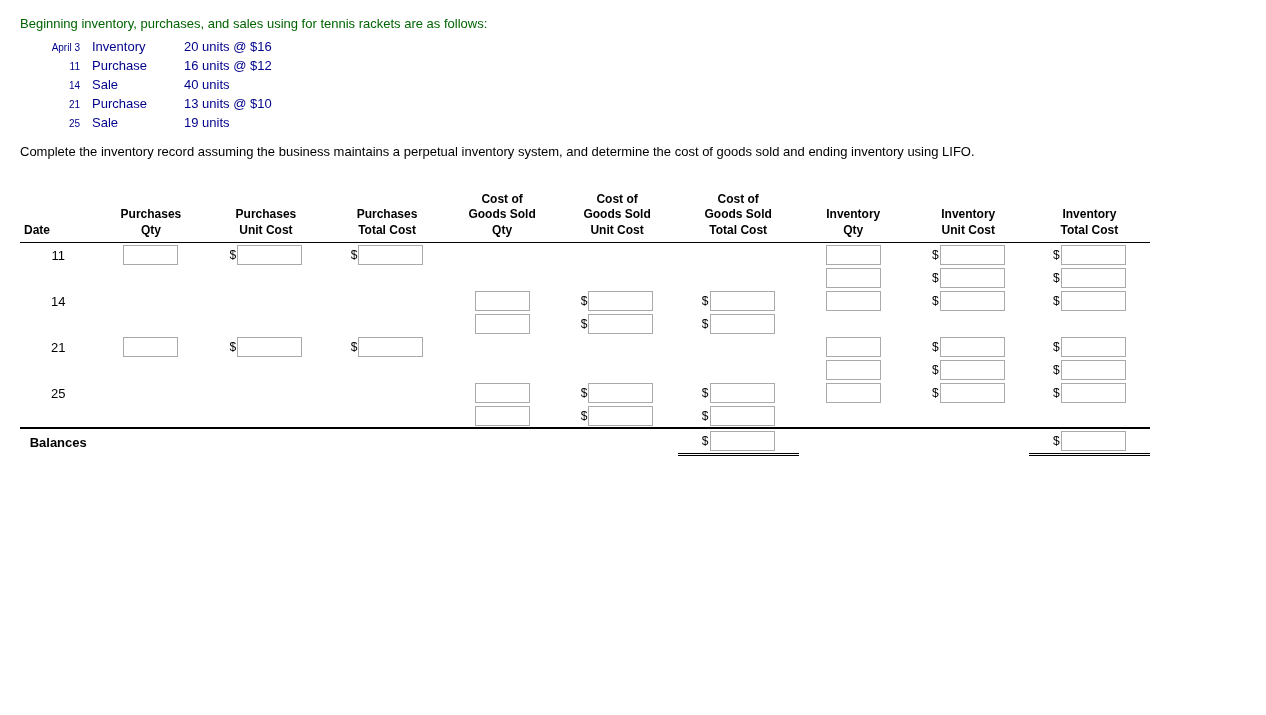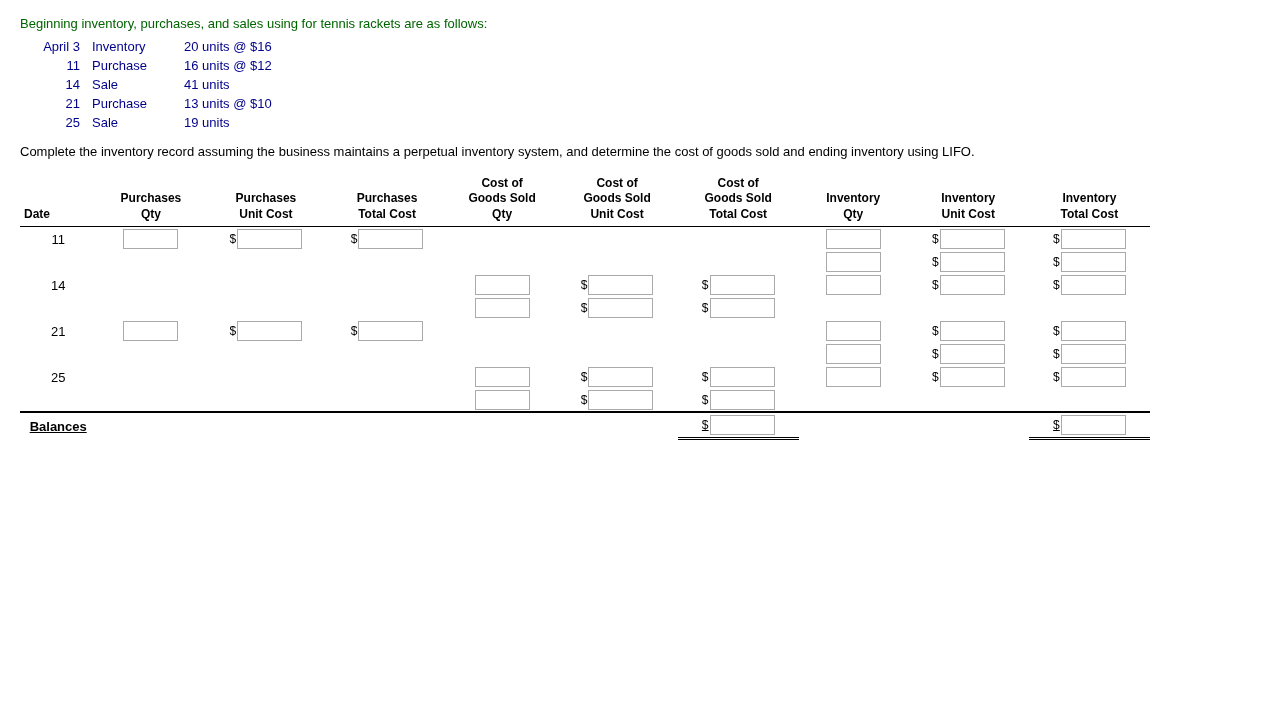--- a/index.html
+++ b/index.html
@@ -18,27 +18,27 @@
     .data-list {
       margin-left: 20px;
       margin-bottom: 12px;
     }
     .data-row {
       display: flex;
       align-items: baseline;
       margin-bottom: 4px;
       gap: 12px;
     }
-    .data-row .date-col { width: 40px; text-align: right; color: #00008b; font-size: 13px; }
+    .data-row .date-col { width: 40px; text-align: right; color: #00008b; font-size: 10px; }
     .data-row .type-col { width: 80px; color: #00008b; font-size: 13px; }
     .data-row .detail-col { color: #00008b; font-size: 13px; }
     .instruction {
       font-size: 13px;
       color: #000;
-      margin-bottom: 12px;
+      margin-bottom: 28px;
       line-height: 1.5;
     }
     
     .inventory-table {
       border-collapse: collapse;
       width: 100%;
       max-width: 1130px;
     }
     .inventory-table th {
       font-weight: bold;
@@ -96,21 +96,21 @@
     <span class="detail-col">20 units @ $16</span>
   </div>
   <div class="data-row">
     <span class="date-col">11</span>
     <span class="type-col">Purchase</span>
     <span class="detail-col">16 units @ $12</span>
   </div>
   <div class="data-row">
     <span class="date-col">14</span>
     <span class="type-col">Sale</span>
-    <span class="detail-col">41 units</span>
+    <span class="detail-col">40 units</span>
   </div>
   <div class="data-row">
     <span class="date-col">21</span>
     <span class="type-col">Purchase</span>
     <span class="detail-col">13 units @ $10</span>
   </div>
   <div class="data-row">
     <span class="date-col">25</span>
     <span class="type-col">Sale</span>
     <span class="detail-col">19 units</span>
@@ -378,21 +378,21 @@
         <div class="input-cell">
             <span class="dollar">$</span>
             <input type="text" class="total-input" style="">
           </div>
       </td>
       <td></td>
       <td></td>
       <td></td>
     </tr>
 
-    <tr style="border-top: 2px solid #eab308; text-decoration: underline;">
+    <tr style="border-top: 2px solid #eab308;">
       <td class="date-cell" style="font-weight:bold; border-top:2px solid #000;">Balances</td>
       <td style="border-top:2px solid #000;"></td>
       <td style="border-top:2px solid #000;"></td>
       <td style="border-top:2px solid #000;"></td>
       <td style="border-top:2px solid #000;"></td>
       <td style="border-top:2px solid #000;"></td>
       <td style="border-top:2px solid #000; border-bottom: 3px double #000;">
         <div class="input-cell">
             <span class="dollar">$</span>
             <input type="text" class="total-input" style="">

